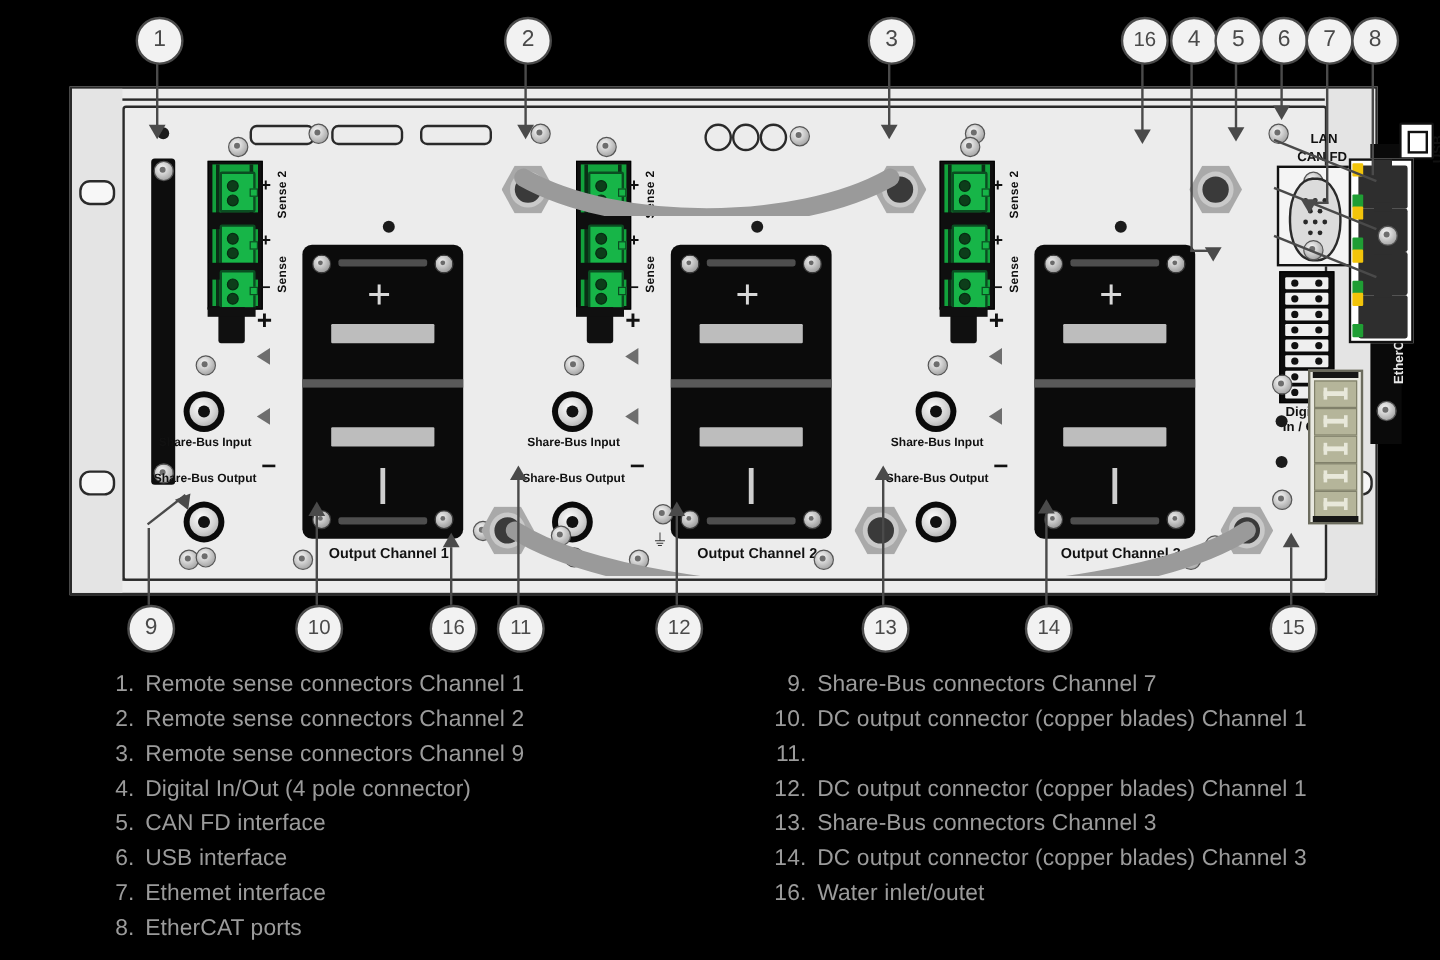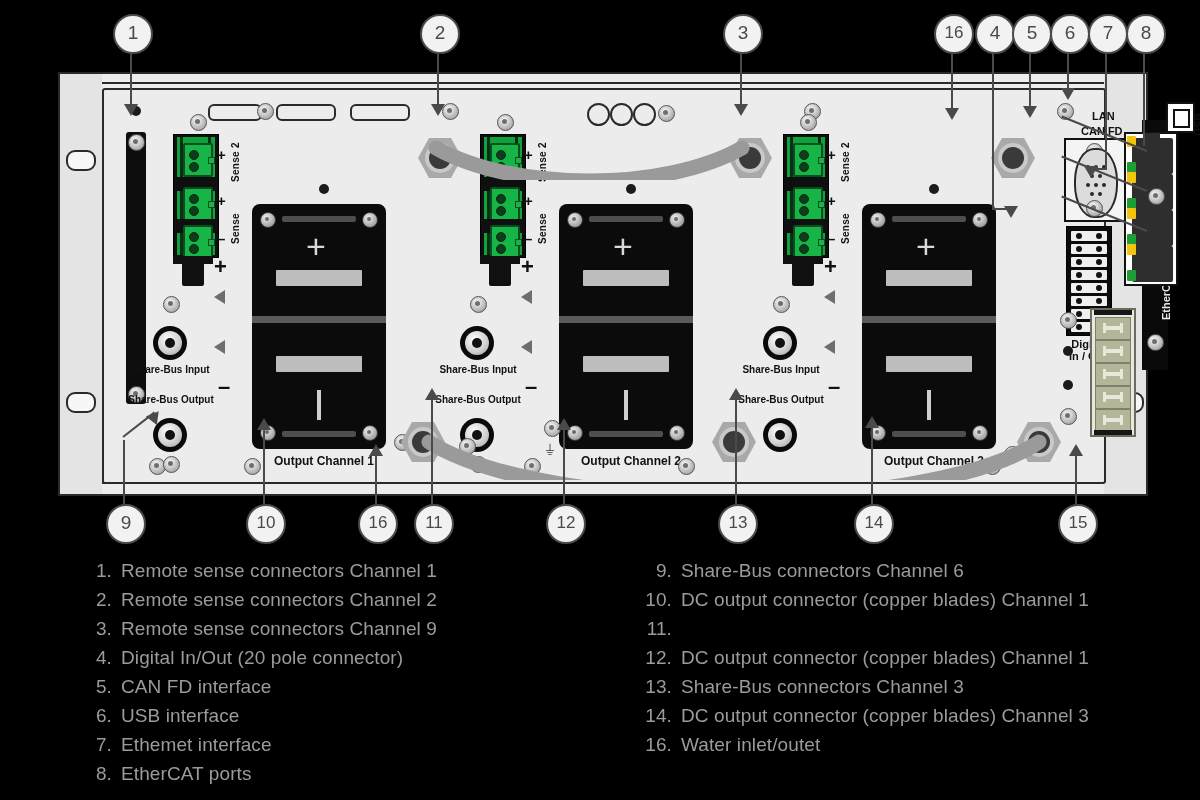--- a/index.html
+++ b/index.html
@@ -563,21 +563,21 @@
       <div class="litem">
           <span class="lnum">2.</span>
           <span>Remote sense connectors Channel 2</span>
         </div>
       <div class="litem">
           <span class="lnum">3.</span>
           <span>Remote sense connectors Channel 9</span>
         </div>
       <div class="litem">
           <span class="lnum">4.</span>
-          <span>Digital In/Out (20 pole connector)</span>
+          <span>Digital In/Out (4 pole connector)</span>
         </div>
       <div class="litem">
           <span class="lnum">5.</span>
           <span>CAN FD interface</span>
         </div>
       <div class="litem">
           <span class="lnum">6.</span>
           <span>USB interface</span>
         </div>
       <div class="litem">
@@ -585,21 +585,21 @@
           <span>Ethemet interface</span>
         </div>
       <div class="litem">
           <span class="lnum">8.</span>
           <span>EtherCAT ports</span>
         </div>
     </div>
     <div class="lcol" style="left:638px;">
       <div class="litem">
           <span class="lnum">9.</span>
-          <span>Share-Bus connectors Channel 6</span>
+          <span>Share-Bus connectors Channel 7</span>
         </div>
       <div class="litem">
           <span class="lnum">10.</span>
           <span>DC output connector (copper blades) Channel 1</span>
         </div>
       <div class="litem">
           <span class="lnum">11.</span>
         </div>
       <div class="litem">
           <span class="lnum">12.</span>

